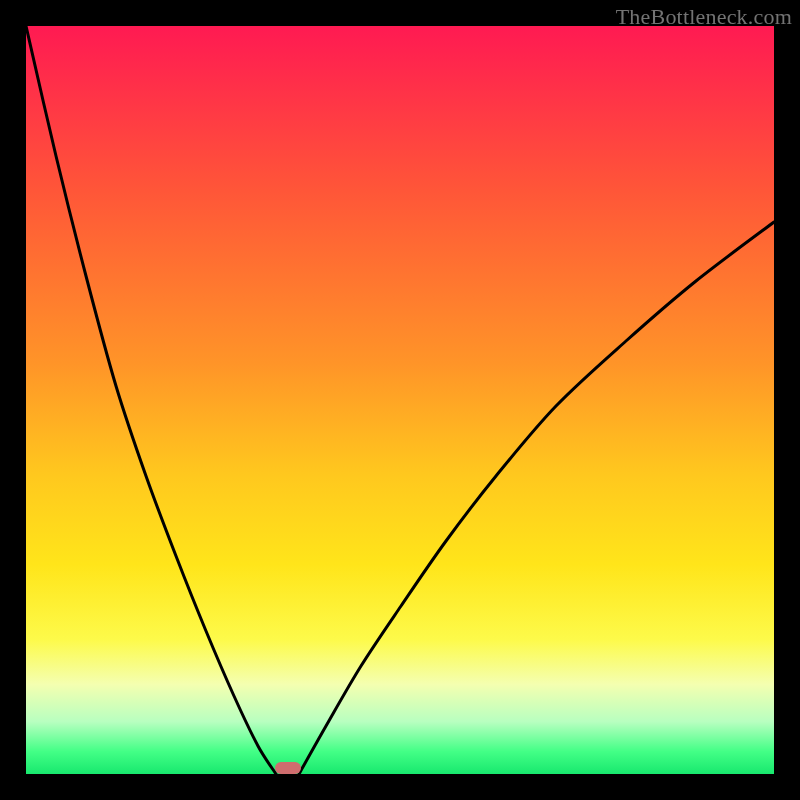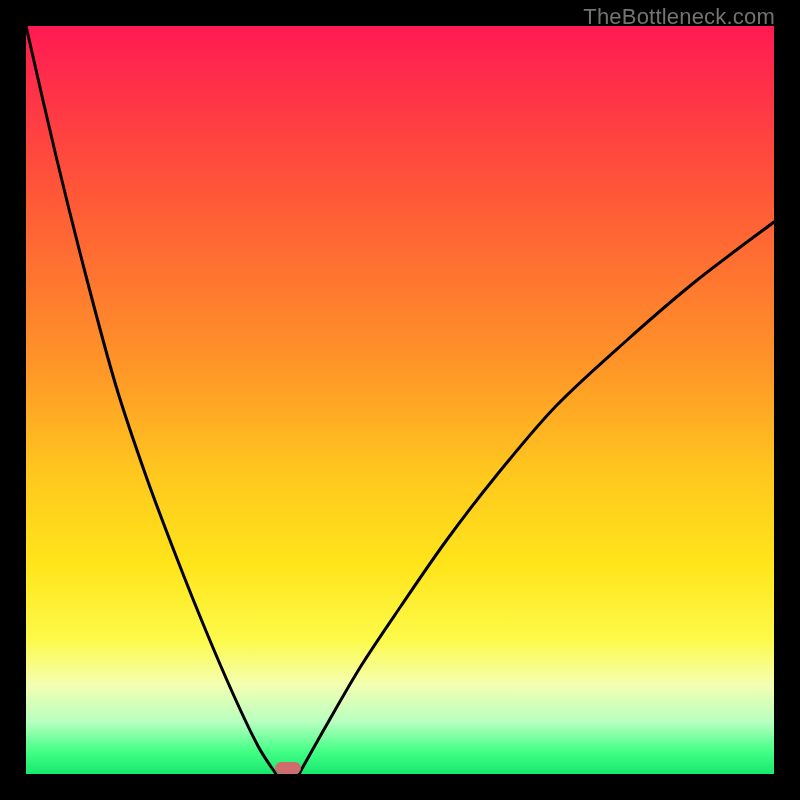--- a/index.html
+++ b/index.html
@@ -27,25 +27,26 @@
       #fdfa4a 82%,
       #f4ffb0 88%,
       #b8ffc0 93%,
       #43ff86 97%,
       #18e86e 100%
     );
   }
   .watermark {
     position: absolute;
     top: 4px;
-    right: 25px;
+    right: 8px;
     color: #737373;
     font-size: 22px;
     font-weight: 500;
     letter-spacing: 0.2px;
+    font-family: Liberation Serif, serif;
   }
   svg.curve {
     position: absolute;
     left: 0;
     top: 0;
     width: 748px;
     height: 748px;
   }
   .marker {
     position: absolute;

